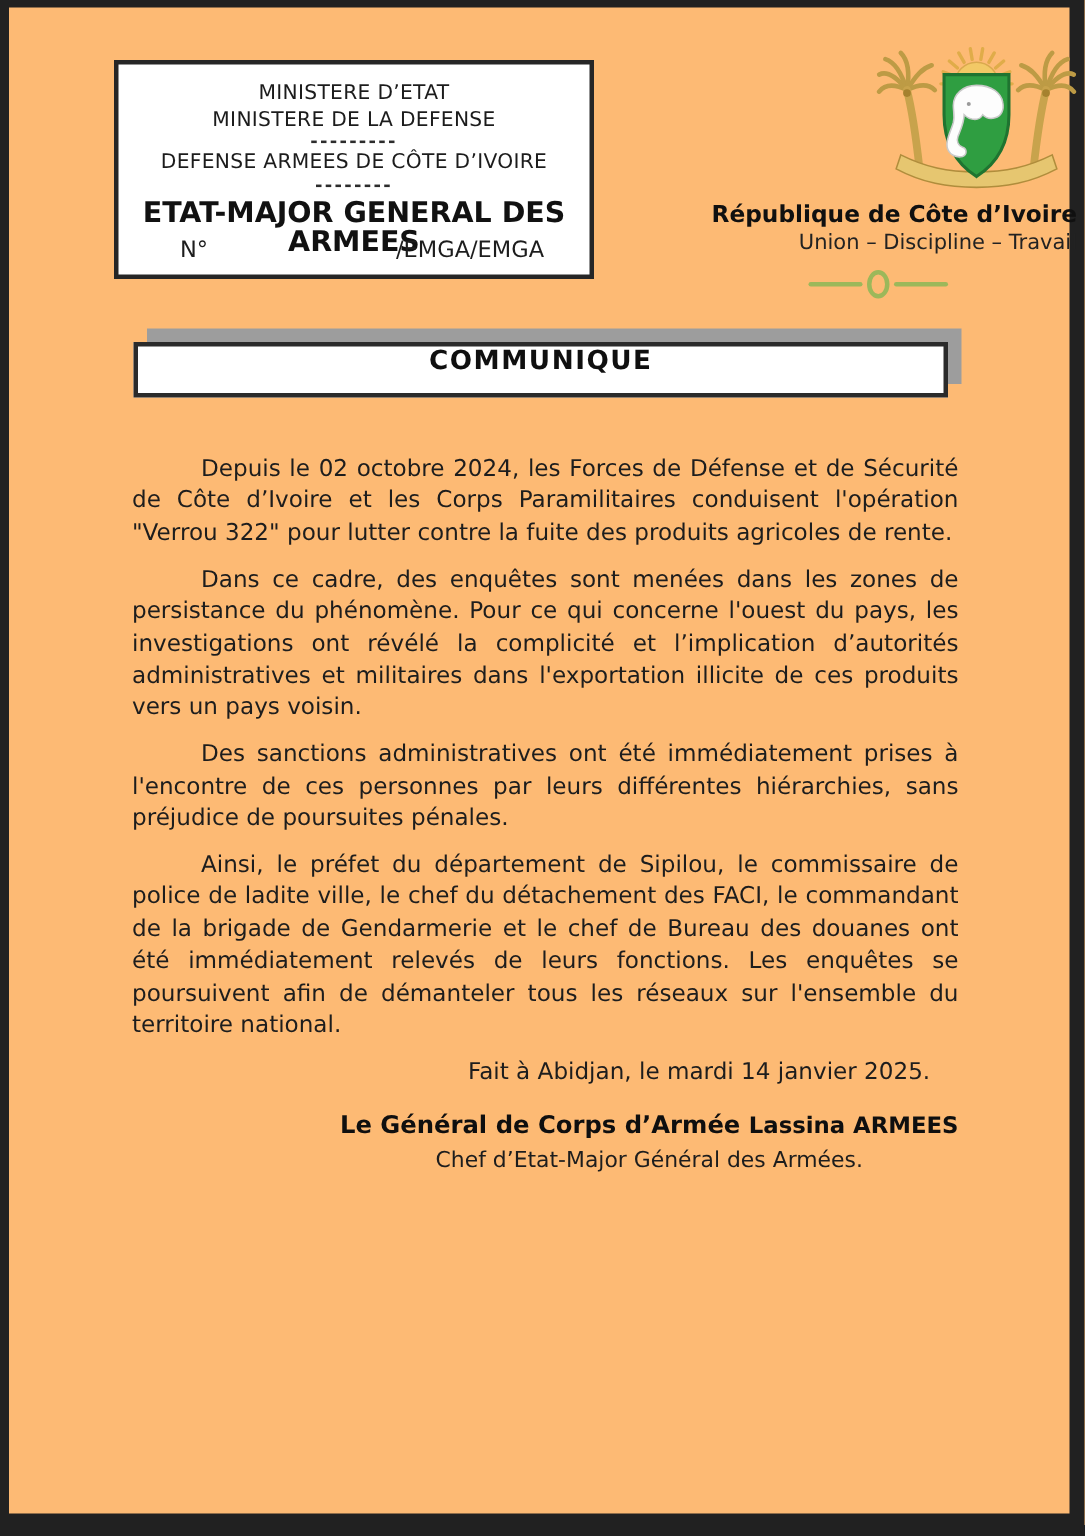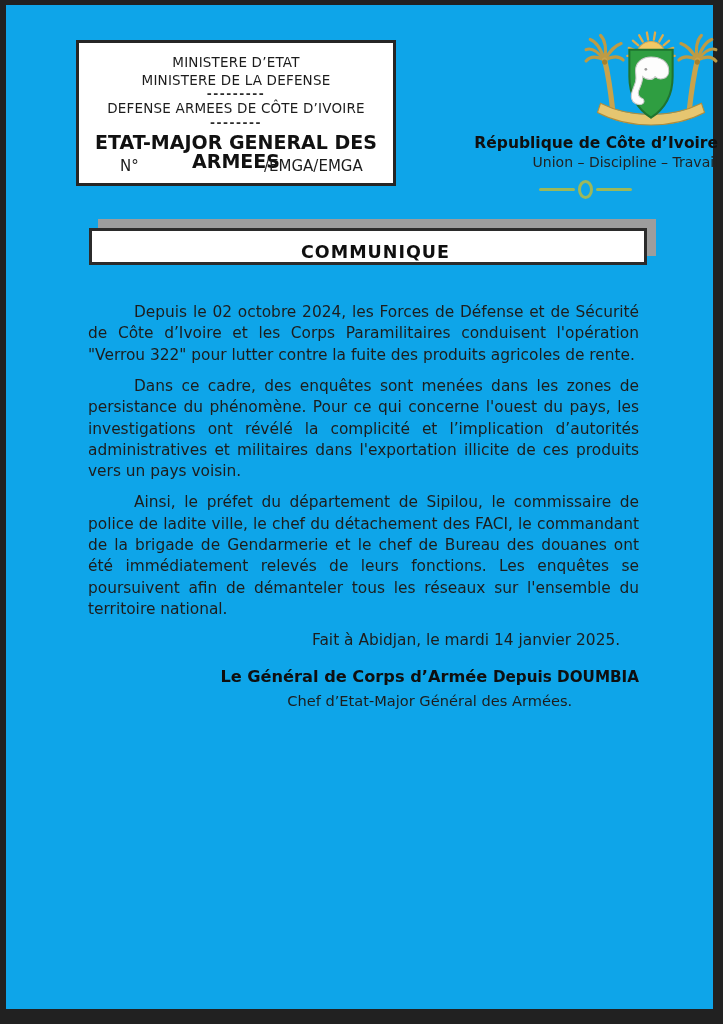--- a/index.html
+++ b/index.html
@@ -4,21 +4,21 @@
 <style>
   html,body{margin:0;padding:0;}
   body{
     width:723px;height:1024px;position:relative;
     background:#212121;
     font-family:"DejaVu Sans","Liberation Sans",sans-serif;
     overflow:hidden;
   }
   .paper{
     position:absolute;left:6px;top:5px;width:707px;height:1004px;
-    background:#0ea5e9;color:#1d1d1d;
+    background:#fdba74;color:#1d1d1d;
   }
   
   .ministry-box{
     position:absolute;left:70px;top:35px;width:306px;
     border:3px solid #262626;text-align:center;
     padding:11px 4px 12px;background:#fff;
   }
   .m-line{font-size:13.5px;line-height:17.5px;letter-spacing:.2px;color:#1c1c1c;}
   .m-dashes{font-size:12px;line-height:11px;letter-spacing:1.5px;font-weight:bold;color:#2c2c2c;}
   .m-bold{font-size:19px;line-height:19px;font-weight:bold;margin-top:4px;color:#111;}
@@ -29,21 +29,21 @@
   .rep-name{font-weight:bold;font-size:15.5px;line-height:17px;margin-top:3px;color:#101010;}
   .rep-motto{font-size:14px;line-height:16px;margin-top:2px;color:#222;}
   .ornament{margin-top:10px;display:flex;align-items:center;justify-content:center;}
   .orn-line{width:36px;height:3px;background:#9cb85a;border-radius:2px;}
   .orn-ring{width:9px;height:13px;border:3px solid #9cb85a;border-radius:50%;margin:0 3px;}
   
   .title-banner{
     position:absolute;left:83px;top:223px;width:537px;height:31px;
     border:3px solid #2b2b2b;background:#fff;
     box-shadow:9px -9px 0 #9d9d9d;
-    display:flex;align-items:flex-end;justify-content:center;padding-left:15px;
+    display:flex;align-items:flex-start;justify-content:center;
   }
   .title-text{font-weight:bold;font-size:17.5px;letter-spacing:1px;color:#0f0f0f;}
   
   .body-text{
     position:absolute;left:82px;top:297px;width:551px;
     font-size:15.4px;line-height:21.4px;text-align:justify;color:#1d1d1d;
   }
   .body-text p{margin:0 0 9.5px;text-indent:46px;}
   .date-line{margin:8px 0 15px 224px;font-size:15.4px;}
   .signature{width:fit-content;margin-left:auto;margin-right:0;text-align:center;}
@@ -126,21 +126,22 @@
     </div>
   </div>
 
   <div class="title-banner">
     <span class="title-text">COMMUNIQUE</span>
   </div>
 
   <div class="body-text">
     <p>Depuis le 02 octobre 2024, les Forces de Défense et de Sécurité de Côte d’Ivoire et les Corps Paramilitaires conduisent l'opération "Verrou 322" pour lutter contre la fuite des produits agricoles de rente.</p>
     <p>Dans ce cadre, des enquêtes sont menées dans les zones de persistance du phénomène. Pour ce qui concerne l'ouest du pays, les investigations ont révélé la complicité et l’implication d’autorités administratives et militaires dans l'exportation illicite de ces produits vers un pays voisin.</p>
+    <p>Des sanctions administratives ont été immédiatement prises à l'encontre de ces personnes par leurs différentes hiérarchies, sans préjudice de poursuites pénales.</p>
     <p>Ainsi, le préfet du département de Sipilou, le commissaire de police de ladite ville, le chef du détachement des FACI, le commandant de la brigade de Gendarmerie et le chef de Bureau des douanes ont été immédiatement relevés de leurs fonctions. Les enquêtes se poursuivent afin de démanteler tous les réseaux sur l'ensemble du territoire national.</p>
     <div class="date-line">Fait à Abidjan, le mardi 14 janvier 2025.</div>
     <div class="signature">
-      <div class="sig-name"><span>Le Général de Corps d’Armée </span><span class="sig-name-person">Depuis DOUMBIA</span></div>
+      <div class="sig-name"><span>Le Général de Corps d’Armée </span><span class="sig-name-person">Lassina ARMEES</span></div>
       <div class="sig-role">Chef d’Etat-Major Général des Armées.</div>
     </div>
   </div>
 
 </div>
 
 </body></html>

